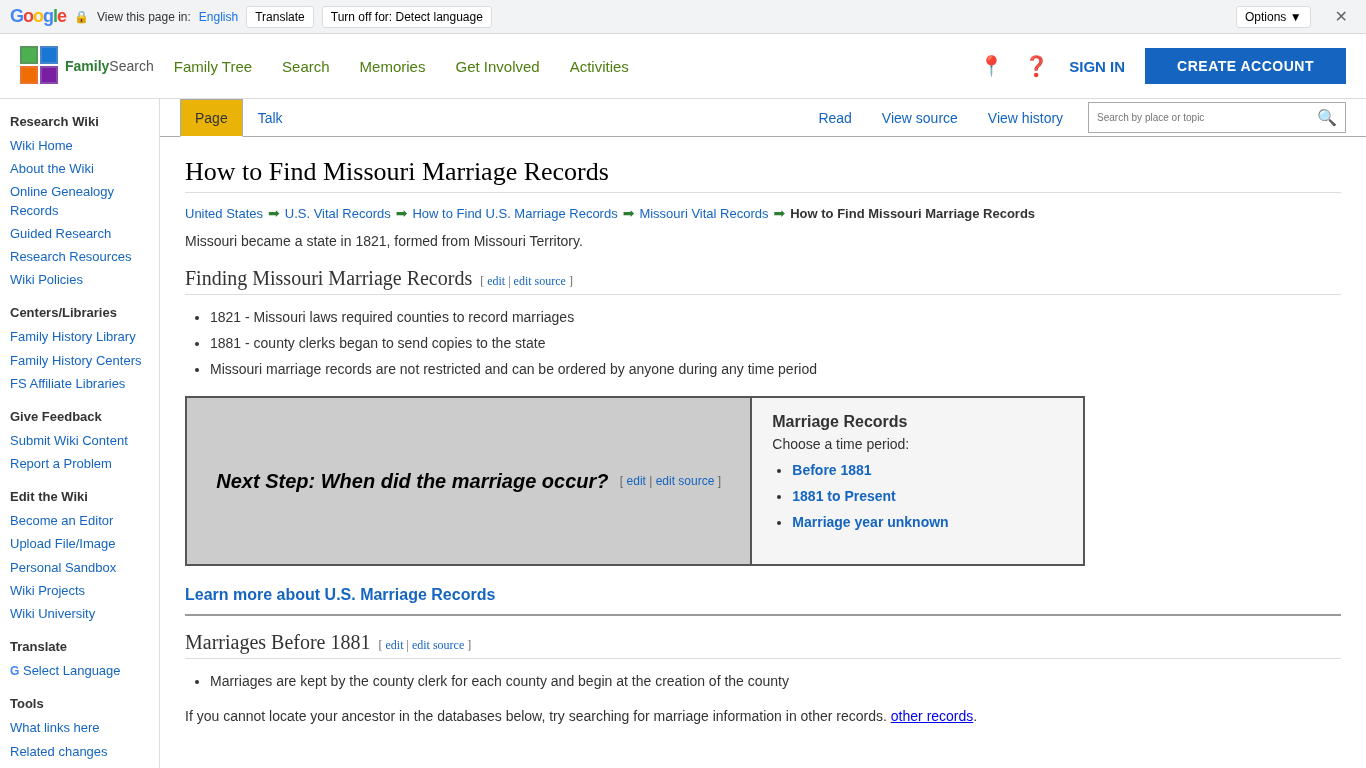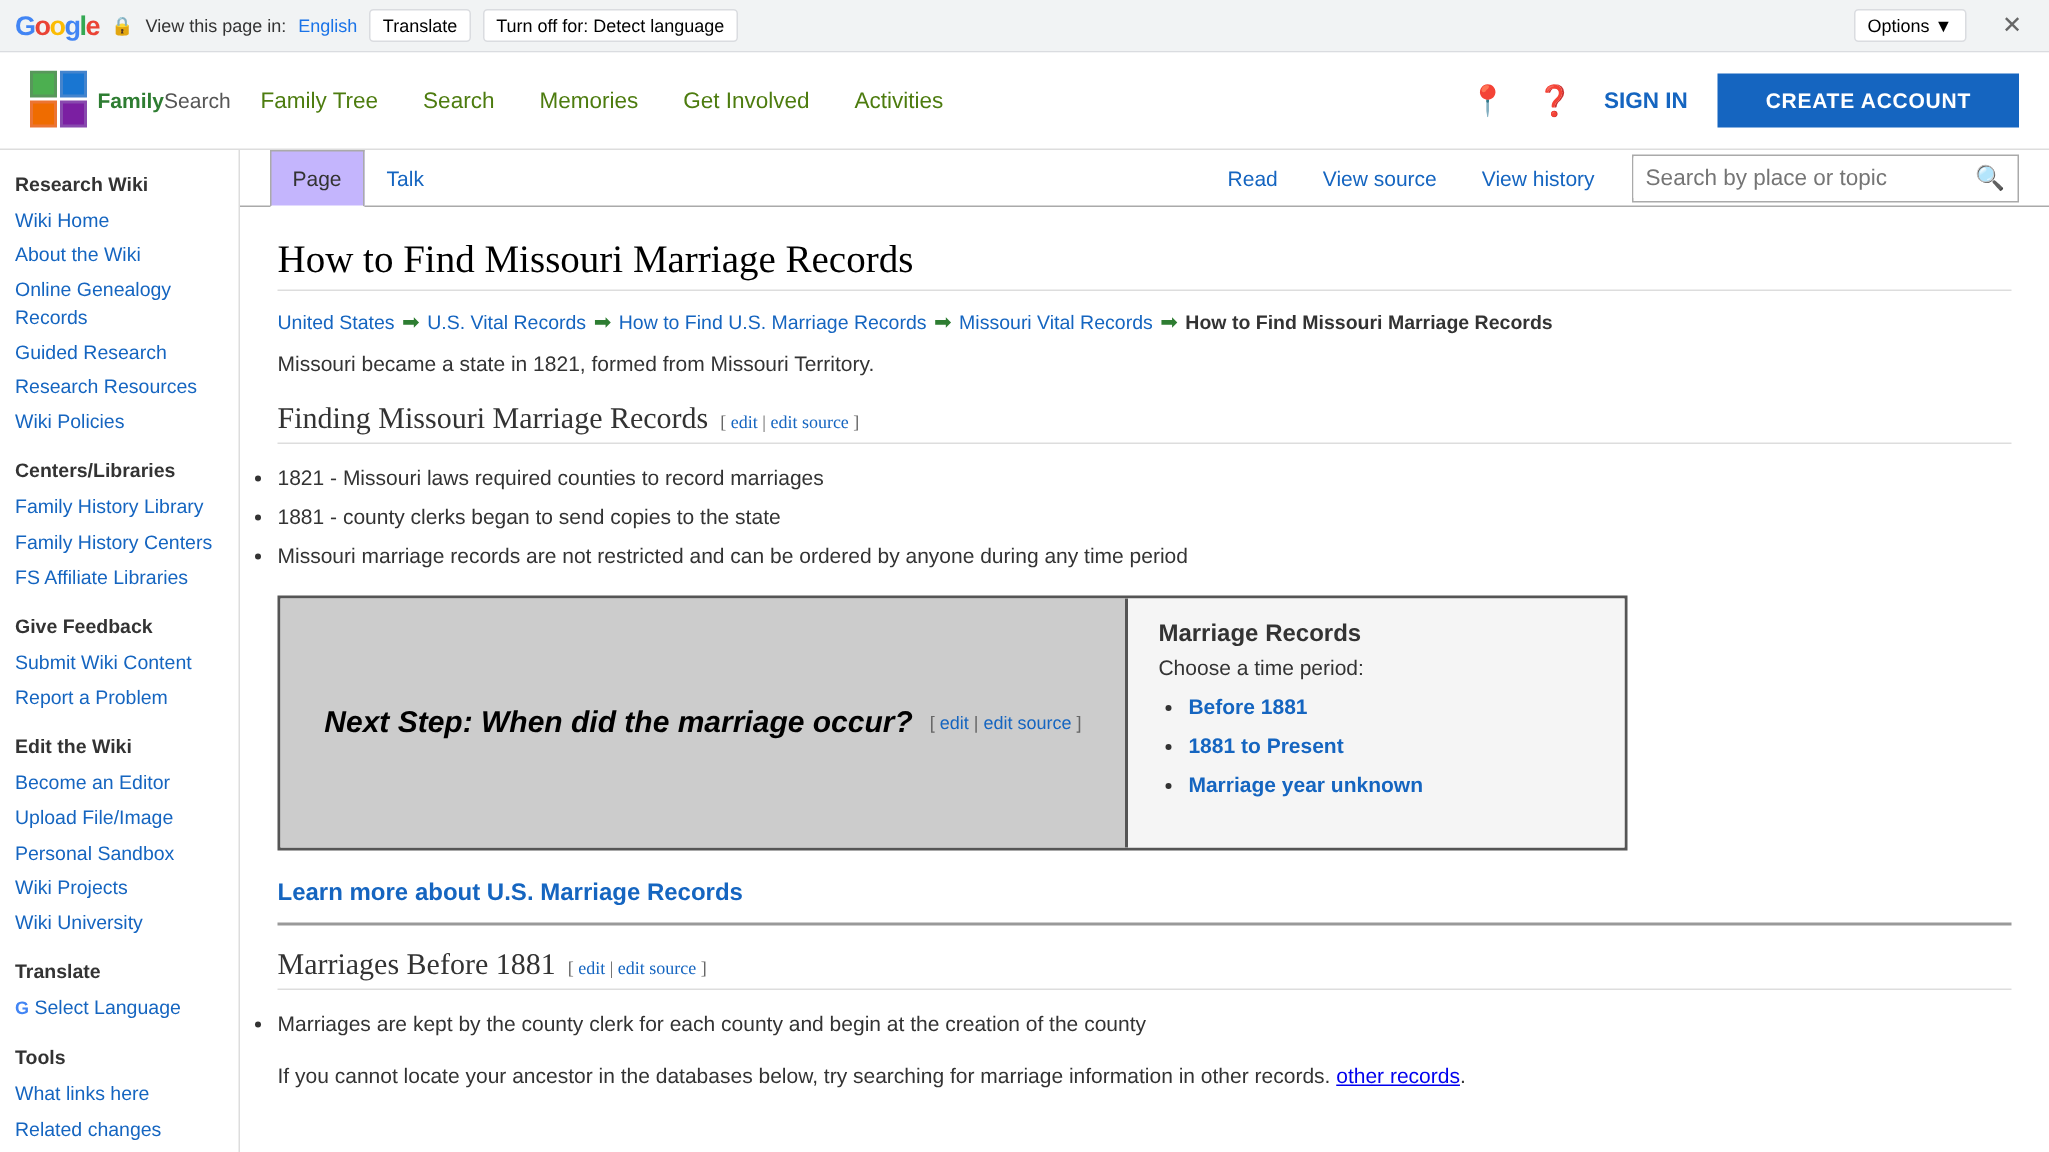--- a/index.html
+++ b/index.html
@@ -165,21 +165,21 @@
     .tab {
       padding: 10px 14px;
       font-size: 14px;
       cursor: pointer;
       border: 1px solid transparent;
       text-decoration: none;
       color: #333;
       margin-bottom: -1px;
     }
     .tab.active {
-      background: #c4b5fd;
+      background: #eab308;
       border-color: #aaa #aaa #fff #aaa;
       font-weight: 500;
     }
     .tab.link-style {
       color: #1565c0;
     }
     .tabs-right {
       margin-left: auto;
       display: flex;
       align-items: center;
@@ -197,21 +197,21 @@
     .search-tabs {
       display: flex;
       align-items: center;
       border: 1px solid #aaa;
       margin-left: 10px;
     }
     .search-tabs input {
       border: none;
       outline: none;
       padding: 5px 8px;
-      font-size: 15px;
+      font-size: 10px;
       width: 220px;
       color: #701a75;
     }
     .search-tabs button {
       border: none;
       background: none;
       cursor: pointer;
       padding: 5px 8px;
       font-size: 16px;
       color: #333;
@@ -256,20 +256,21 @@
       display: flex;
       align-items: baseline;
       gap: 8px;
     }
     .edit-links {
       font-size: 12px;
       color: #666;
     }
     .edit-links a { color: #1565c0; text-decoration: none; }
     .article ul {
+      margin-left: 25px;
       margin-bottom: 16px;
     }
     .article ul li {
       margin-bottom: 5px;
       font-size: 14px;
       line-height: 1.5;
     }
 
     
     .marriage-table {

